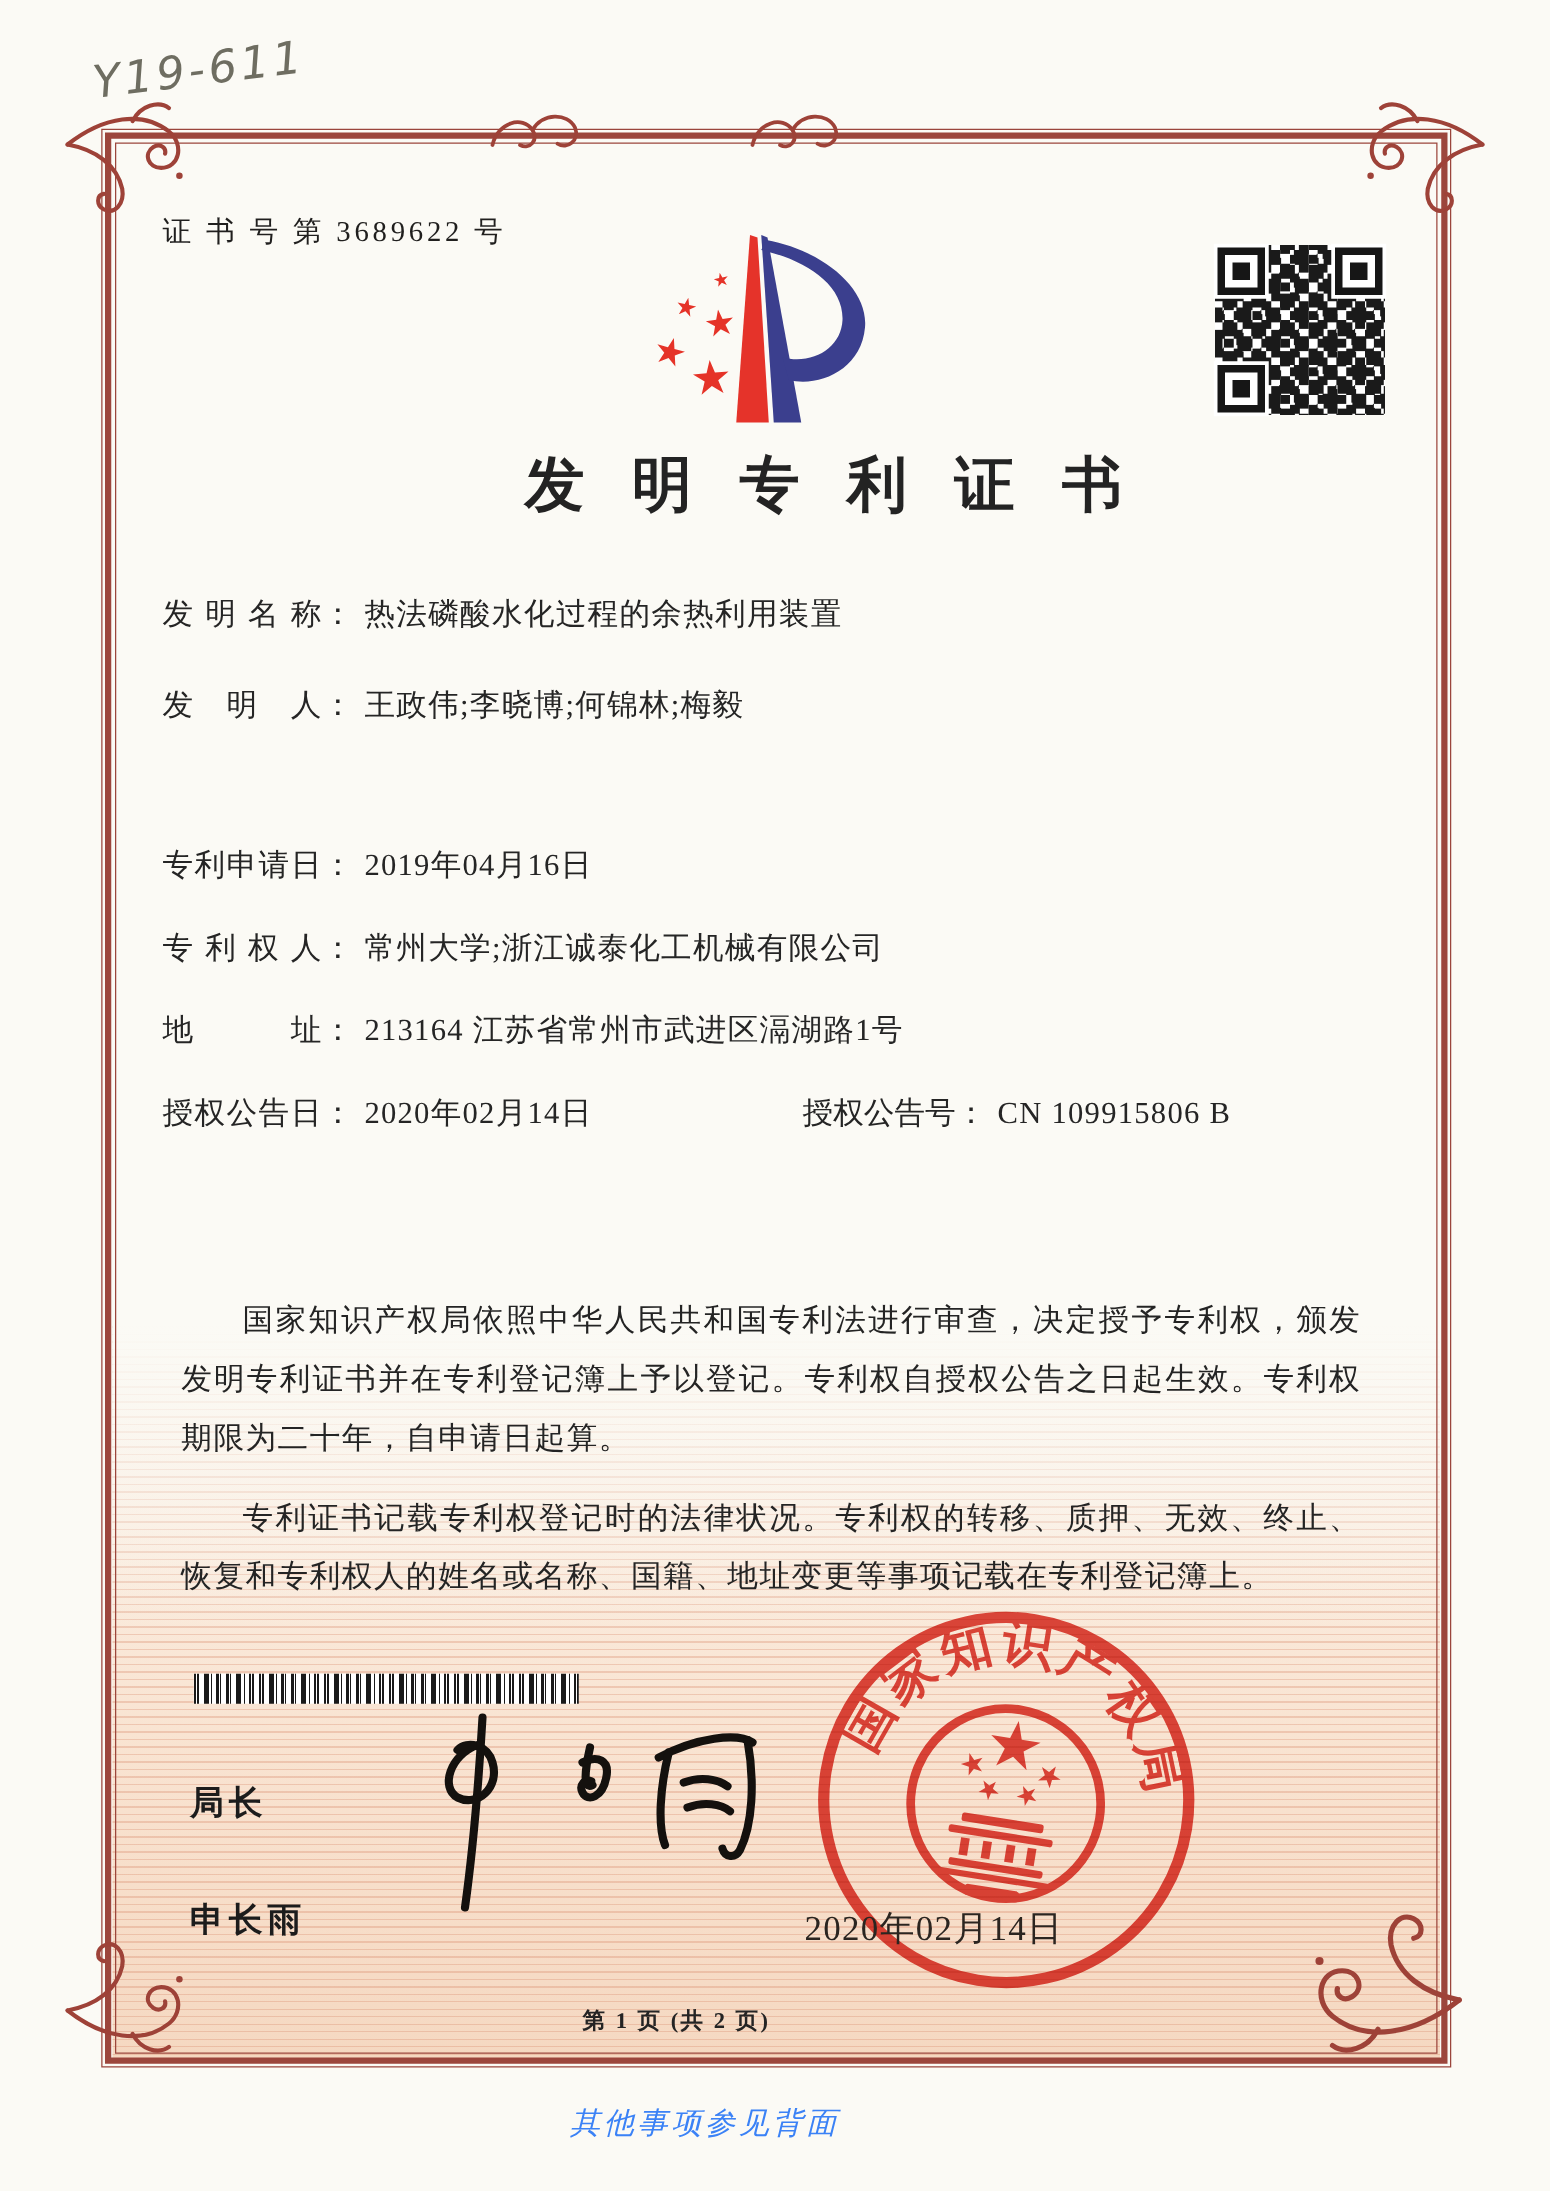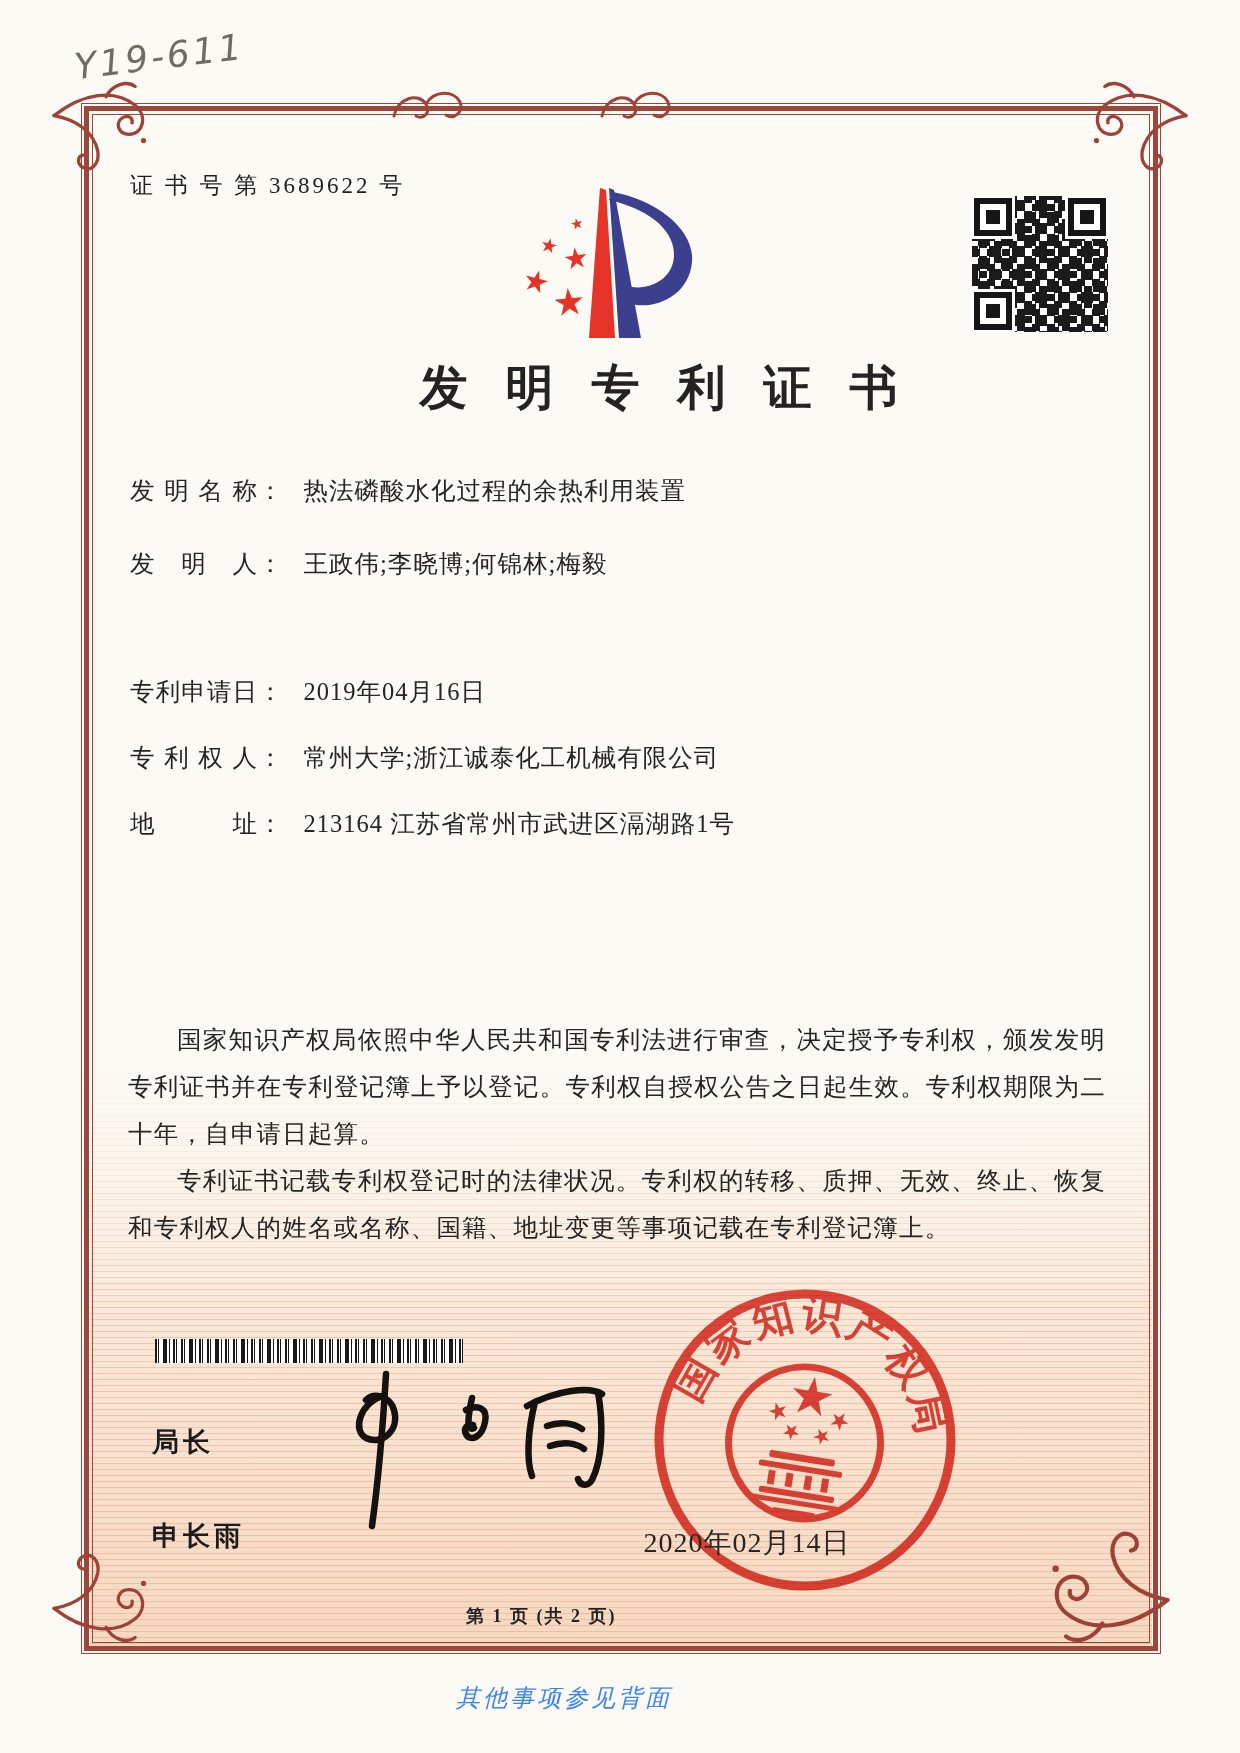--- a/index.html
+++ b/index.html
@@ -35,27 +35,27 @@
   .finder::after{content:"";position:absolute;left:6px;top:6px;width:14px;height:14px;background:#161616;}
   .f-tl{left:2px;top:2px;} .f-tr{right:2px;top:2px;} .f-bl{left:2px;bottom:2px;}
 
   .title{position:absolute;left:0;top:356px;width:100%;z-index:4;text-align:center;
     font-size:48px;font-weight:700;color:#232323;letter-spacing:38px;padding-left:19px;box-sizing:border-box;margin-left:48px;}
 
   
   .frow{position:absolute;left:130px;width:995px;z-index:4;font-size:24.5px;color:#252525;white-space:nowrap;}
   .flabel{display:inline-block;width:127px;text-align:justify;text-align-last:justify;vertical-align:bottom;}
   .fcolon{margin-left:1px;}
-  .fvalue{margin-left:21px;letter-spacing:1px;}
+  .fvalue{margin-left:9px;letter-spacing:1px;}
   .grow2{position:absolute;left:512px;top:0;}
 
   
   .legal{position:absolute;left:128px;top:1016px;width:978px;z-index:4;font-size:24.5px;color:#242424;
     line-height:47px;text-align:justify;letter-spacing:1.2px;}
-  .legal p{margin:0;text-indent:2em;}
+  .legal p{margin:17px;text-indent:2em;}
 
   
   .barcode{position:absolute;left:155px;top:1339px;width:308px;height:24px;z-index:4;
     background:repeating-linear-gradient(90deg,
       #191919 0 2px,#fff 2px 3px,#191919 3px 4px,#fff 4px 8px,#191919 8px 12px,#fff 12px 14px,
       #191919 14px 15px,#fff 15px 18px,#191919 18px 20px,#fff 20px 21px,#191919 21px 22px,#fff 22px 26px);}
 
   .director-title{position:absolute;left:152px;top:1424px;z-index:5;font-size:27px;font-weight:700;
     font-family:"Liberation Sans","DejaVu Sans",sans-serif;color:#1c1c1c;letter-spacing:4px;}
   .director-name{position:absolute;left:152px;top:1518px;z-index:5;font-size:27px;font-weight:600;
@@ -144,20 +144,26 @@
     <span class="flabel">发明人</span><span class="fcolon">：</span><span class="fvalue">王政伟;李晓博;何锦林;梅毅</span>
   </div>
   <div class="frow" style="top:675px">
     <span class="flabel">专利申请日</span><span class="fcolon">：</span><span class="fvalue">2019年04月16日</span>
   </div>
   <div class="frow" style="top:741px">
     <span class="flabel">专利权人</span><span class="fcolon">：</span><span class="fvalue">常州大学;浙江诚泰化工机械有限公司</span>
   </div>
   <div class="frow" style="top:807px">
     <span class="flabel">地址</span><span class="fcolon">：</span><span class="fvalue">213164 江苏省常州市武进区滆湖路1号</span>
+  </div>
+  <div class="frow" style="top:873px">
+    <span class="flabel">授权公告日</span><span class="fcolon">：</span><span class="fvalue">2020年02月14日</span>
+    <span class="grow2">
+      <span>授权公告号</span><span>：</span><span class="fvalue">CN 109915806 B</span>
+    </span>
   </div>
 
   <div class="legal">
     <p>国家知识产权局依照中华人民共和国专利法进行审查，决定授予专利权，颁发发明专利证书并在专利登记簿上予以登记。专利权自授权公告之日起生效。专利权期限为二十年，自申请日起算。</p>
     <p>专利证书记载专利权登记时的法律状况。专利权的转移、质押、无效、终止、恢复和专利权人的姓名或名称、国籍、地址变更等事项记载在专利登记簿上。</p>
   </div>
 
   <div class="barcode"></div>
   <div class="director-title">局长</div>
   <div class="director-name">申长雨</div>

